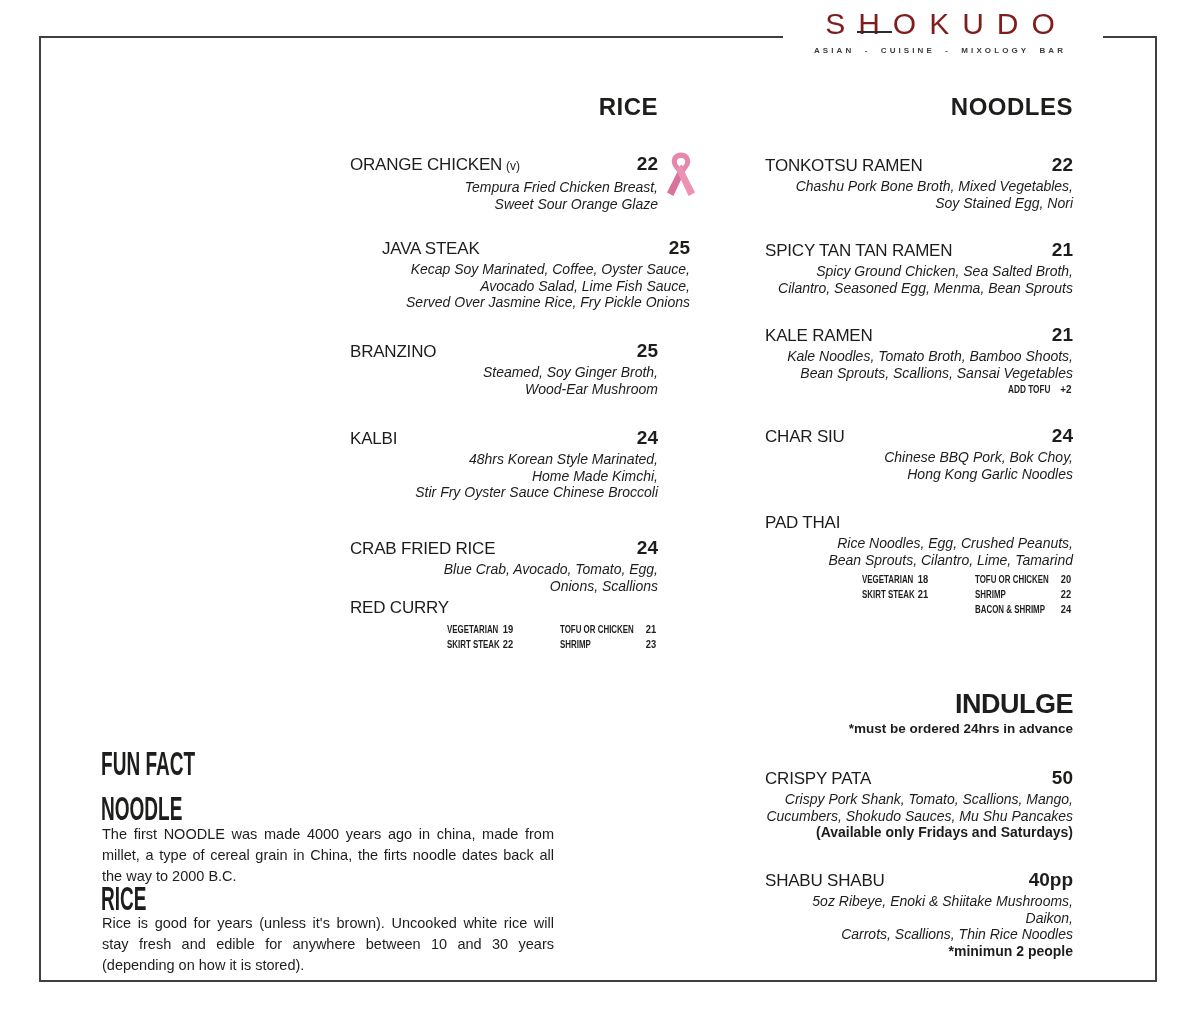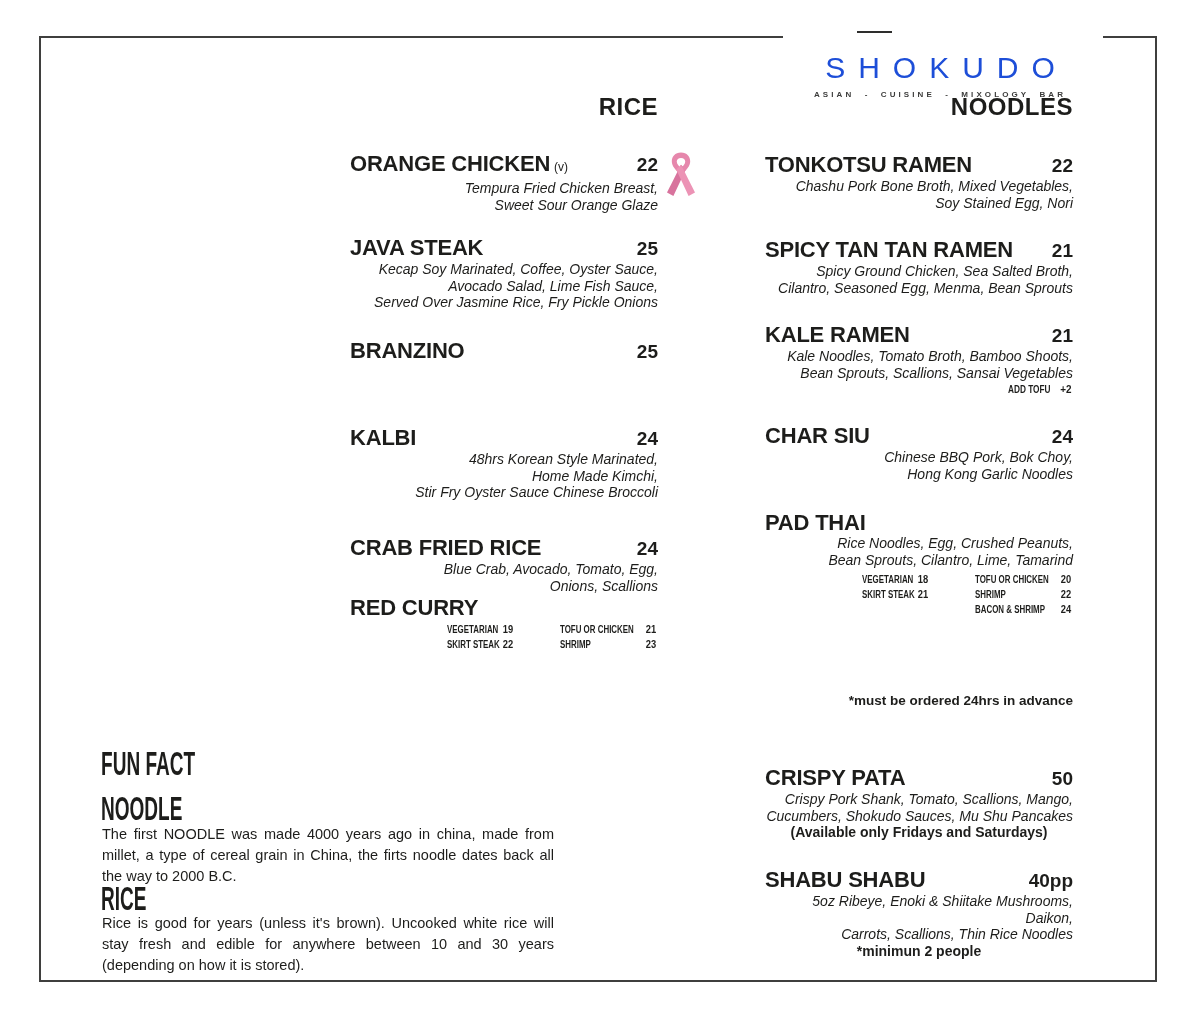--- a/index.html
+++ b/index.html
@@ -11,40 +11,40 @@
   .page { position:absolute; inset:0; background:#fff; }
 
   
   .frame { position:absolute; left:39px; top:36px; width:1114px; height:942px;
            border:2px solid #3f3f3e; }
   .frame-gap { position:absolute; left:783px; top:32px; width:320px; height:10px; background:#fff; }
 
   
   .logo { position:absolute; left:780px; top:7px; width:320px; text-align:center; }
   .logo-name { font-size:30px; font-weight:400; letter-spacing:13px; text-indent:13px;
-               color:#1d4ed8; line-height:34px;margin-top:44px; }
+               color:#7f1d1d; line-height:34px; }
   .h-strike { position:absolute; top:24px; left:77px; width:35px; height:2px; background:#2e2e2d; }
   .logo-tagline { margin-top:5px; font-size:8px; font-weight:bold; letter-spacing:3.1px;
                   word-spacing:5px; color:#3c3c3b; }
 
   
   .col-header { position:absolute; width:308px; text-align:right; font-weight:bold;
                 font-size:24px; letter-spacing:0.5px; line-height:26px; }
 
   
   .item { position:absolute; width:308px; }
   .item.lcol { left:350px; }
   .item.rcol { left:765px; }
   .trow { display:flex; justify-content:space-between; align-items:baseline; line-height:21px; }
   .tname-wrap { white-space:nowrap; }
-  .tname { font-weight:bold; font-size:22px; letter-spacing:-0.2px; }
+  .tname { font-weight:normal; font-size:17px; letter-spacing:-0.2px; }
   .tag { font-size:12px; font-weight:400; margin-left:4px; }
   .tprice { font-weight:bold; font-size:19px; }
   .desc { text-align:right; font-size:14px; line-height:16.5px; white-space:pre-line; margin-top:2px;font-style:italic; }
-  .desc-bold { text-align:center; font-size:14px; line-height:17px; font-weight:bold; }
+  .desc-bold { text-align:right; font-size:14px; line-height:17px; font-weight:bold; }
 
   
   .opts { margin-top:4px; }
   .opt-row { position:relative; height:15px;text-align:right; }
   .opt-pair { position:absolute; top:0; height:100%; }
   .opt-pair.p1 { left:97px;  width:66px; }
   .opt-pair.p2 { left:210px; width:96px; }
   .opt-label, .opt-price, .addon-label, .addon-price {
     font-weight:bold; font-size:11px; line-height:15px; white-space:nowrap; }
   .opt-label { position:absolute; left:0; transform:scaleX(0.72); transform-origin:0 50%; }
@@ -92,35 +92,37 @@
     <div class="desc">Tempura Fried Chicken Breast,
 Sweet Sour Orange Glaze</div>
   </div>
 
   <svg class="ribbon" viewBox="0 0 40 62" aria-hidden="true">
     <path d="M26 23 L10.5 56 L2.5 51.5 L20 17 Z" fill="#d8739d"></path>
     <path d="M20 1.5 C12.5 1.5 8.5 7 8.5 12.5 C8.5 18.5 13 23.5 20 30 C27 23.5 31.5 18.5 31.5 12.5 C31.5 7 27.5 1.5 20 1.5 Z M20 8.5 C23.3 8.5 25.3 10.4 25.3 13 C25.3 15.8 23 18.6 20 21.5 C17 18.6 14.7 15.8 14.7 13 C14.7 10.4 16.7 8.5 20 8.5 Z" fill="#e687ac" fill-rule="evenodd"></path>
     <path d="M14 23 L29.5 56 L37.5 51.5 L20 17 Z" fill="#ec93b5"></path>
   </svg>
 
-  <div class="item lcol" style="top:237px;">
+  <div class="item lcol" style="top:237px;margin-left:32px;">
     <div class="trow">
       <span class="tname">JAVA STEAK</span>
       <span class="tprice">25</span>
     </div>
     <div class="desc">Kecap Soy Marinated, Coffee, Oyster Sauce,
 Avocado Salad, Lime Fish Sauce,
 Served Over Jasmine Rice, Fry Pickle Onions</div>
   </div>
 
   <div class="item lcol" style="top:340px;">
     <div class="trow">
       <span class="tname">BRANZINO</span>
       <span class="tprice">25</span>
     </div>
+    <div class="desc">Steamed, Soy Ginger Broth,
+Wood-Ear Mushroom</div>
   </div>
 
   <div class="item lcol" style="top:427px;">
     <div class="trow">
       <span class="tname">KALBI</span>
       <span class="tprice">24</span>
     </div>
     <div class="desc">48hrs Korean Style Marinated,
 Home Made Kimchi,
 Stir Fry Oyster Sauce Chinese Broccoli</div>
@@ -239,20 +241,21 @@
           </span>
         <span class="opt-pair p2">
             <span class="opt-label">BACON &amp; SHRIMP</span>
             <span class="opt-price">24</span>
           </span>
       </div>
     </div>
   </div>
 
   <div class="indulge-head">
+    <div class="indulge-title">INDULGE</div>
     <div class="indulge-note">*must be ordered 24hrs in advance</div>
   </div>
 
   <div class="item rcol" style="top:767px;">
     <div class="trow">
       <span class="tname">CRISPY PATA</span>
       <span class="tprice">50</span>
     </div>
     <div class="desc">Crispy Pork Shank, Tomato, Scallions, Mango,
 Cucumbers, Shokudo Sauces, Mu Shu Pancakes</div>

